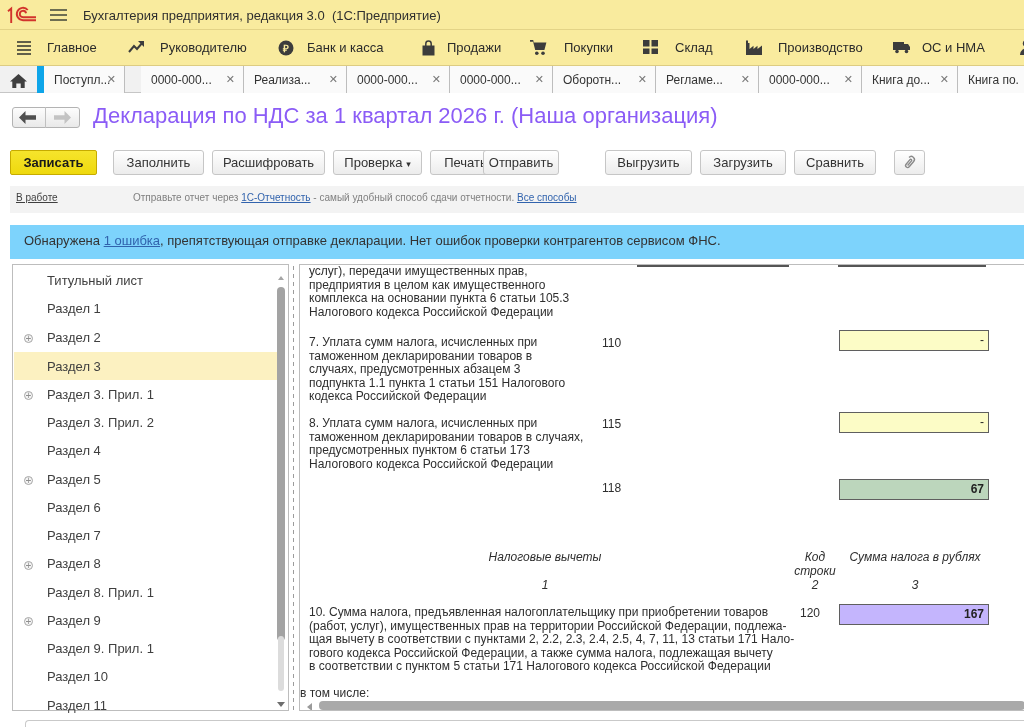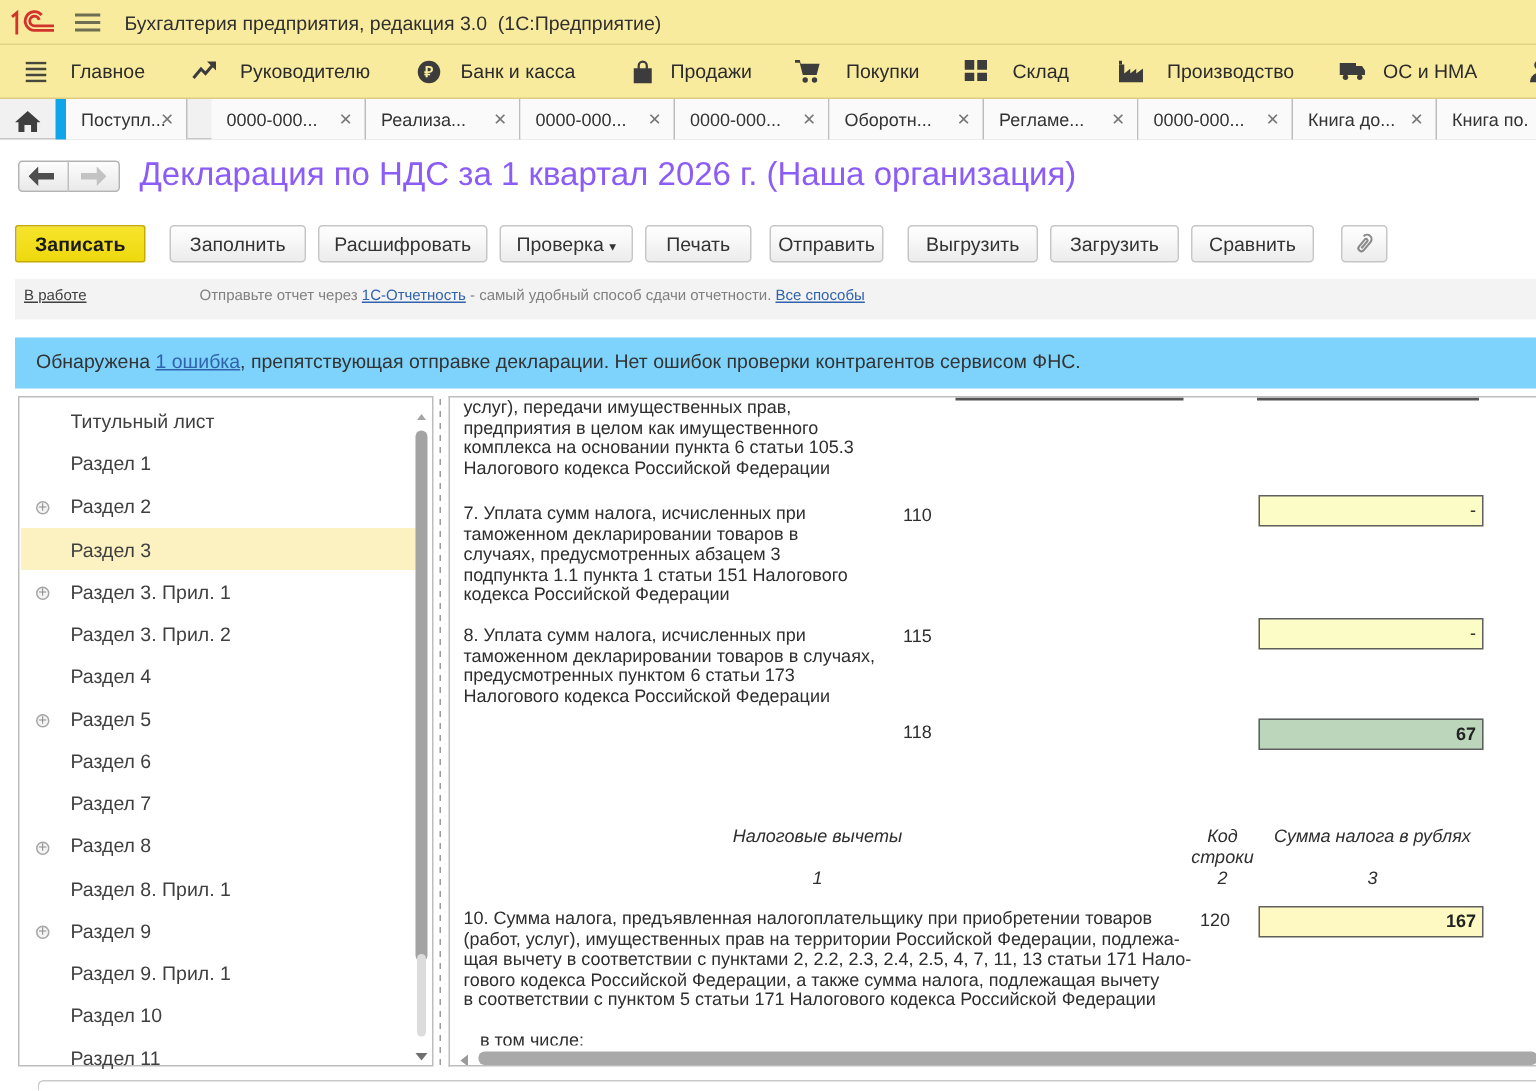--- a/index.html
+++ b/index.html
@@ -68,21 +68,21 @@
 
   
   #mainpanel { left:299px; top:264px; width:725px; height:447px; background:#fff;
     border-top:1px solid #bdbdbd; border-left:1px solid #bdbdbd;
     border-bottom:1px solid #bdbdbd; overflow:hidden; }
   .mp { position:absolute; font-size:12px; color:#2e2e2e; line-height:13.6px; }
   .fld { position:absolute; left:539px; width:150px; height:21px; border:1px solid #5f5f5f;
     font-size:12px; text-align:right; line-height:19px; padding-right:4px; color:#222; }
   .yellow { background:#fcfcc6; }
   .green1 { background:#bcd6bc; font-weight:bold; }
-  .green2 { background:#fef9c3; font-weight:bold; }
+  .green2 { background:#c4b5fd; font-weight:bold; }
   .code { position:absolute; font-size:12px; color:#2e2e2e; }
   .ital { position:absolute; font-size:12px; font-style:italic; color:#2e2e2e; }
 
   
   #hthumb { position:absolute; left:19px; top:436px; width:706px; height:9px;
     background:#a9a9a9; border-radius:4px; }
 
   
   #footer { left:25px; top:720px; width:999px; height:7px; background:#fff;
     border-top:1px solid #c9c9c9; border-left:1px solid #c9c9c9;
@@ -221,21 +221,21 @@
   <svg class="abs" style="left:54px;top:111px" width="17" height="13" viewBox="0 0 17 13">
     <path d="M10.5,0 L17,6.5 L10.5,13 V8.7 H0 V4.3 H10.5 z" fill="#c3c3c3"></path>
   </svg>
   <div class="abs" id="formtitle">Декларация по НДС за 1 квартал 2026 г. (Наша организация)</div>
 
   <div class="btn" id="btn-save" style="left:10px;width:87px">Записать</div>
   <div class="btn" style="left:113px;width:91px">Заполнить</div>
   <div class="btn" style="left:212px;width:113px">Расшифровать</div>
   <div class="btn" style="left:333px;width:89px">Проверка <span style="font-size:9px">▾</span></div>
   <div class="btn" style="left:430px;width:71px">Печать</div>
-  <div class="btn" style="left:513px;width:76px">Отправить</div>
+  <div class="btn" style="left:483px;width:76px">Отправить</div>
   <div class="btn" style="left:605px;width:87px">Выгрузить</div>
   <div class="btn" style="left:700px;width:86px">Загрузить</div>
   <div class="btn" style="left:794px;width:82px">Сравнить</div>
   <div class="btn" style="left:894px;width:31px">
     <svg width="13" height="15" viewBox="0 0 13 15" style="margin-top:4px;transform:rotate(40deg)">
       <path d="M3,4 a3,3 0 0 1 6,0 v7 a2,2 0 0 1 -4,0 V5 a1,1 0 0 1 2,0 v6" fill="none" stroke="#8a8a8a" stroke-width="1.4"></path>
     </svg>
   </div>
 
   <div class="abs" id="statusrow">
@@ -300,20 +300,20 @@
     <div class="ital" style="left:475px;top:285px;width:80px;text-align:center">Код<br>строки</div>
     <div class="ital" style="left:525px;top:285px;width:180px;text-align:center">Сумма налога в рублях</div>
     <div class="mp" style="left:120px;top:314px;width:250px;text-align:center;font-style:italic">1</div>
     <div class="mp" style="left:475px;top:314px;width:80px;text-align:center;font-style:italic">2</div>
     <div class="mp" style="left:525px;top:314px;width:180px;text-align:center;font-style:italic">3</div>
 
     <div class="mp" style="left:9px;top:341px">10. Сумма налога, предъявленная налогоплательщику при приобретении товаров<br>(работ, услуг), имущественных прав на территории Российской Федерации, подлежа-<br>щая вычету в соответствии с пунктами 2, 2.2, 2.3, 2.4, 2.5, 4, 7, 11, 13 статьи 171 Нало-<br>гового кодекса Российской Федерации, а также сумма налога, подлежащая вычету<br>в соответствии с пунктом 5 статьи 171 Налогового кодекса Российской Федерации</div>
     <div class="code" style="left:500px;top:341px">120</div>
     <div class="fld green2" style="top:339px">167</div>
 
-    <div class="mp" style="left:20px;top:422px">в том числе:</div>
+    <div class="mp" style="left:0;top:422px">в том числе:</div>
     <div style="position:absolute;left:0;top:432px;width:724px;height:14px;background:#fff"></div>
     <div style="position:absolute;left:7px;top:438px;width:0;height:0;border-top:4px solid transparent;border-bottom:4px solid transparent;border-right:5px solid #9a9a9a"></div>
     <div id="hthumb"></div>
   </div>
 
   <div class="abs" id="footer"></div>
 </div>
 
 </body></html>

